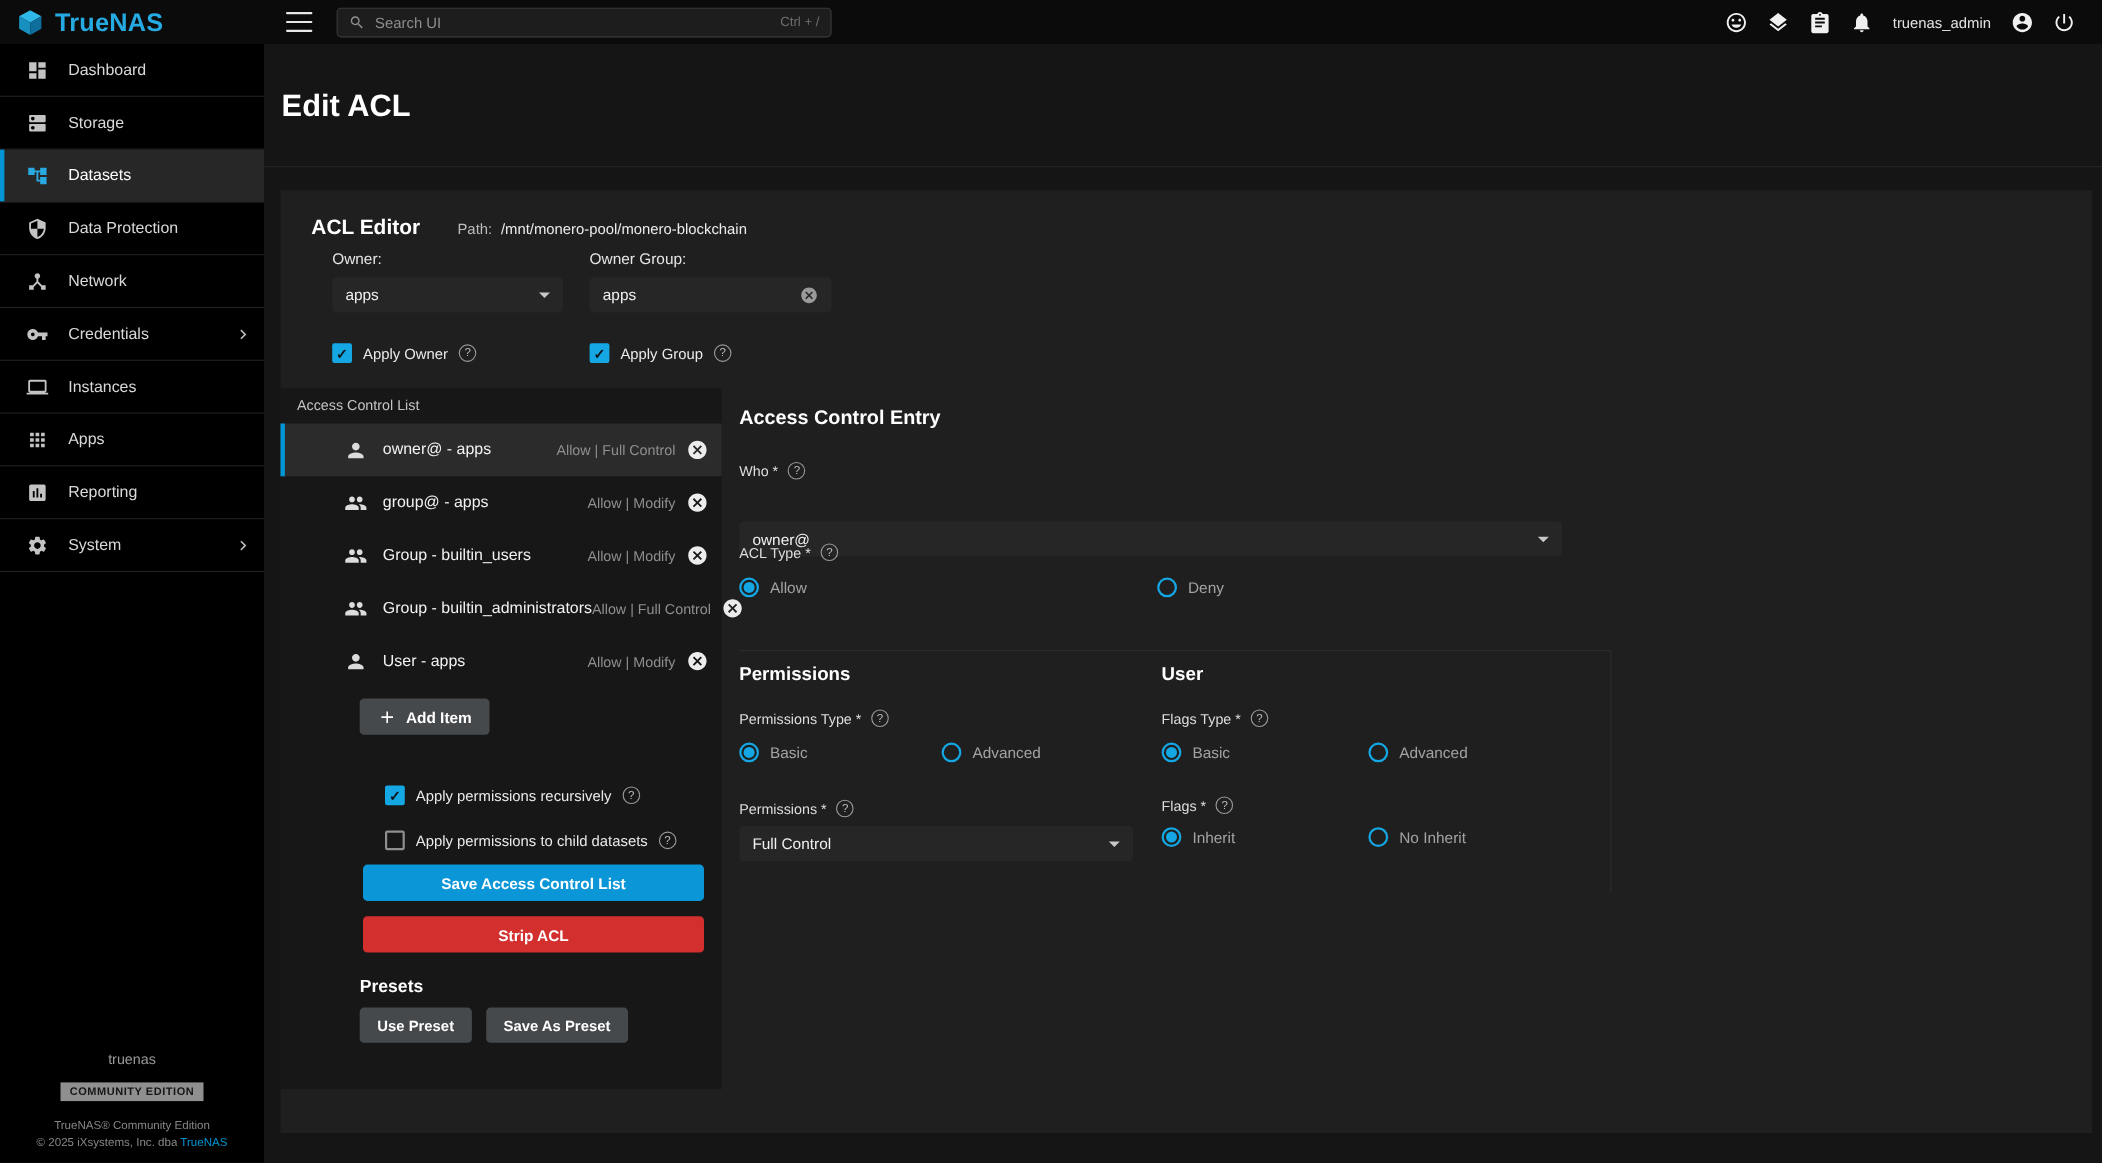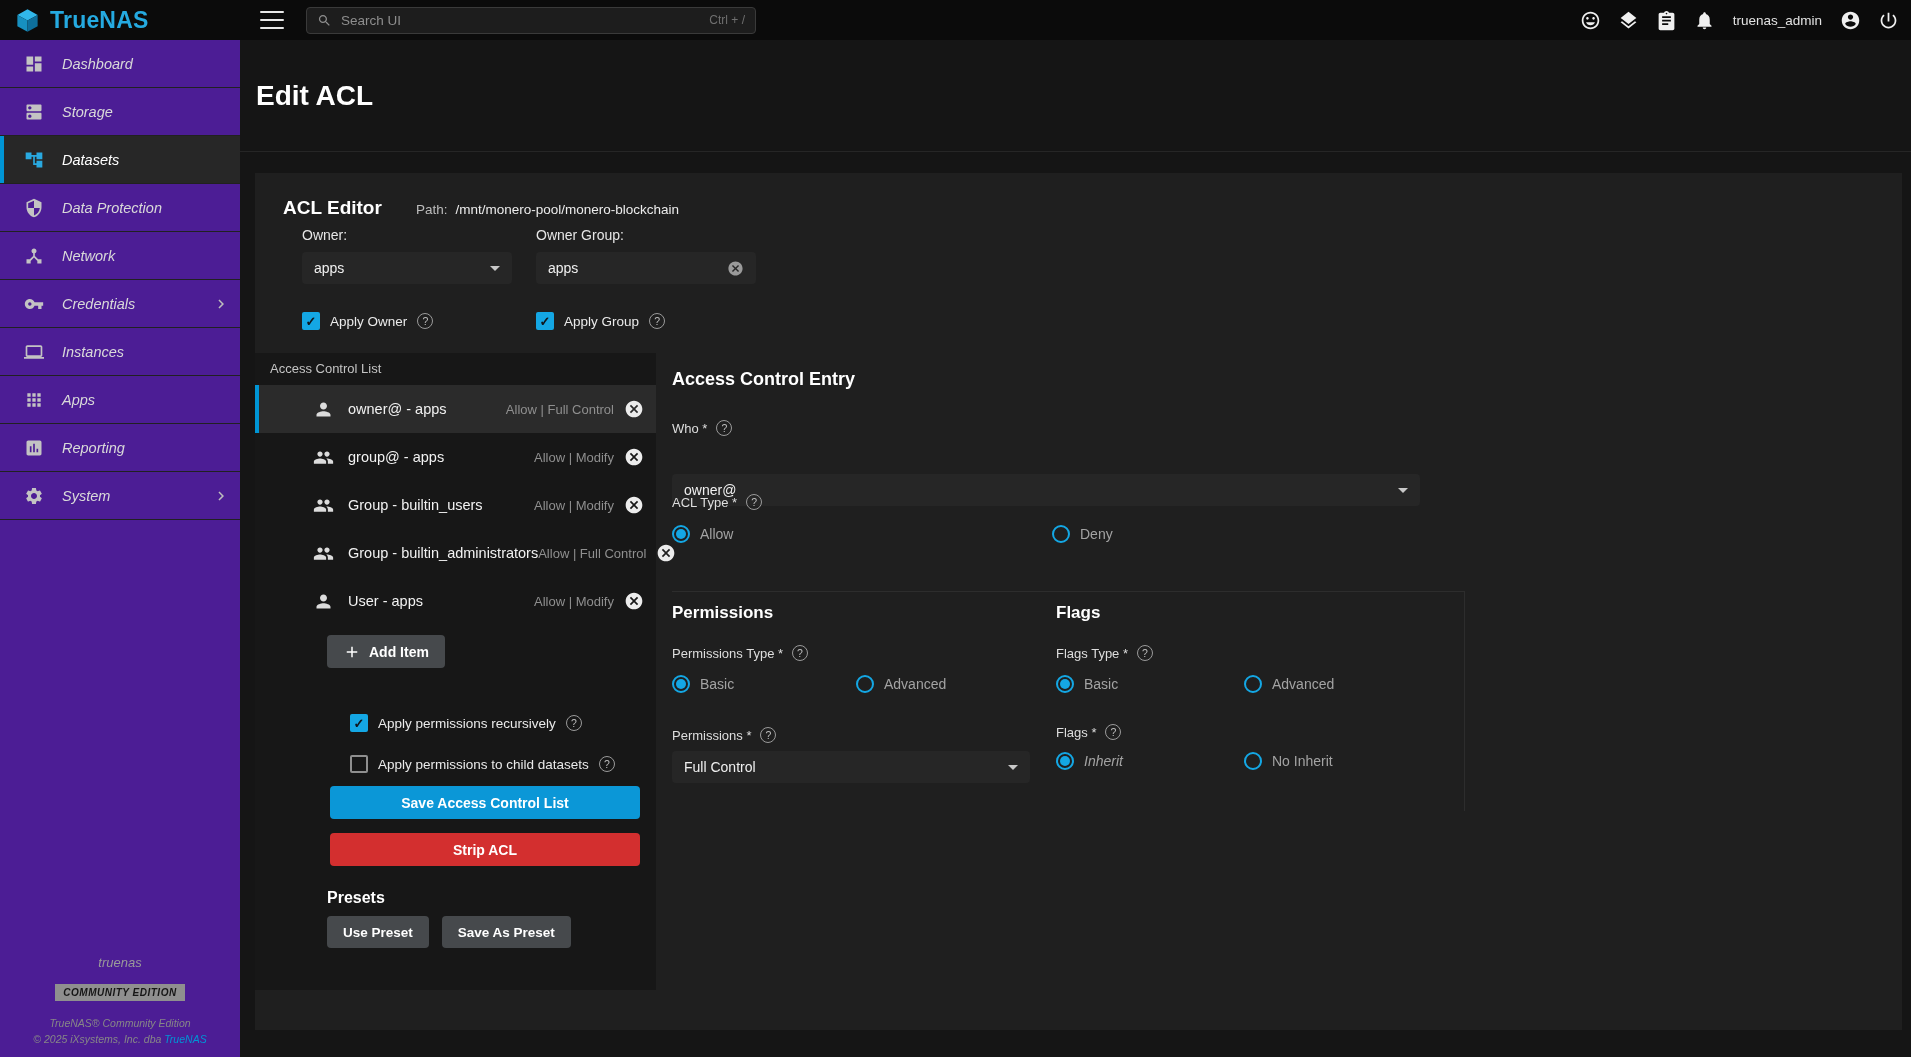--- a/index.html
+++ b/index.html
@@ -24,27 +24,27 @@
   .hamburger { margin-left:20px; width:24px; height:18px; display:flex; flex-direction:column; justify-content:space-between; cursor:pointer; background:none; border:none; }
   .hamburger span { display:block; height:2px; background:#e8e8e8; border-radius:1px; }
   .searchbox {
     margin-left:22px; width:450px; height:27px; background:#1d1d1d;
     border:1px solid #3a3a3a; border-radius:4px;
     display:flex; align-items:center; gap:9px; padding:0 10px; cursor:text;
   }
   .searchbox .search-icon { width:15px; height:15px; color:#8e8e8e; flex-shrink:0; }
   .search-placeholder { flex:1; font-size:13.5px; color:#8e8e8e; }
   .search-shortcut { font-size:12px; color:#6f6f6f; }
-  .topbar-right { margin-left:auto; display:flex; align-items:center; gap:17px; padding-right:12px; }
+  .topbar-right { margin-left:auto; display:flex; align-items:center; gap:17px; padding-right:24px; }
   .topbar-iconbtn { background:none; border:none; color:#f0f0f0; cursor:pointer; }
   .topbar-iconbtn svg { width:21px; height:21px; }
   .topbar-username { font-size:13.5px; color:#e2e2e2; margin:0 1px; }
 
   
-  .sidebar { position:absolute; top:40px; left:0; bottom:0; width:240px; background:#4c1d95; z-index:10;font-style:italic; }
+  .sidebar { position:absolute; top:40px; left:0; bottom:0; width:240px; background:#000000; z-index:10; }
   .nav-item {
     height:48px; display:flex; align-items:center; gap:18px; padding-left:24px; padding-right:10px;
     font-size:14.5px; color:#d9d9d9; border-bottom:1px solid #212121; position:relative; cursor:pointer;
   }
   .nav-item svg.nav-icon { width:20px; height:20px; color:#c3c3c3; flex-shrink:0; }
   .nav-item.active { background:#272727; color:#ffffff; }
   .nav-item.active::before { content:""; position:absolute; left:0; top:0; bottom:0; width:4px; background:#0095d5; }
   .nav-item.active svg.nav-icon { color:#29a9e0; }
   .nav-chevron { margin-left:auto; width:18px; height:18px; color:#bdbdbd; }
   .sidebar-footer { position:absolute; bottom:12px; left:0; right:0; text-align:center; }
@@ -155,21 +155,21 @@
   .sh-flags { left:400px; top:250px; }
   .lbl-permtype  { left:16px;  top:292px; }
   .lbl-flagstype { left:400px; top:292px; }
   .r-perm-basic { left:16px;  top:322px; }
   .r-perm-adv   { left:200px; top:322px; }
   .r-flag-basic { left:400px; top:322px; }
   .r-flag-adv   { left:588px; top:322px; }
   .lbl-perms { left:16px;  top:374px; }
   .sel-perms { position:absolute; left:16px; top:398px; width:358px; }
   .lbl-flags { left:400px; top:371px; }
-  .r-inherit   { left:400px; top:399px;font-style:italic; }
+  .r-inherit   { left:400px; top:399px; }
   .r-noinherit { left:588px; top:399px; }
 </style>
 </head>
 <body>
 
 <header class="topbar">
   <div class="logo">
     <svg class="logo-glyph" viewBox="0 0 24 24">
       <polygon points="12,2 21,7 12,12 3,7" fill="#31b8eb"></polygon>
       <polygon points="3,7 12,12 12,22 3,17" fill="#1790c0"></polygon>
@@ -474,21 +474,21 @@
         </label>
         <label class="radio r-deny">
           <span class="radio-circle"></span>
           <span class="radio-label">Deny</span>
         </label>
 
         <div class="divider-h"></div>
         <div class="divider-v"></div>
 
         <h4 class="section-heading sh-perm">Permissions</h4>
-        <h4 class="section-heading sh-flags">Flags</h4>
+        <h4 class="section-heading sh-flags">User</h4>
 
         <div class="form-label-row lbl-permtype">
           <span>Permissions Type *</span>
           <span class="help-icon"></span>
         </div>
         <label class="radio selected r-perm-basic">
           <span class="radio-circle"></span>
           <span class="radio-label">Basic</span>
         </label>
         <label class="radio r-perm-adv">

